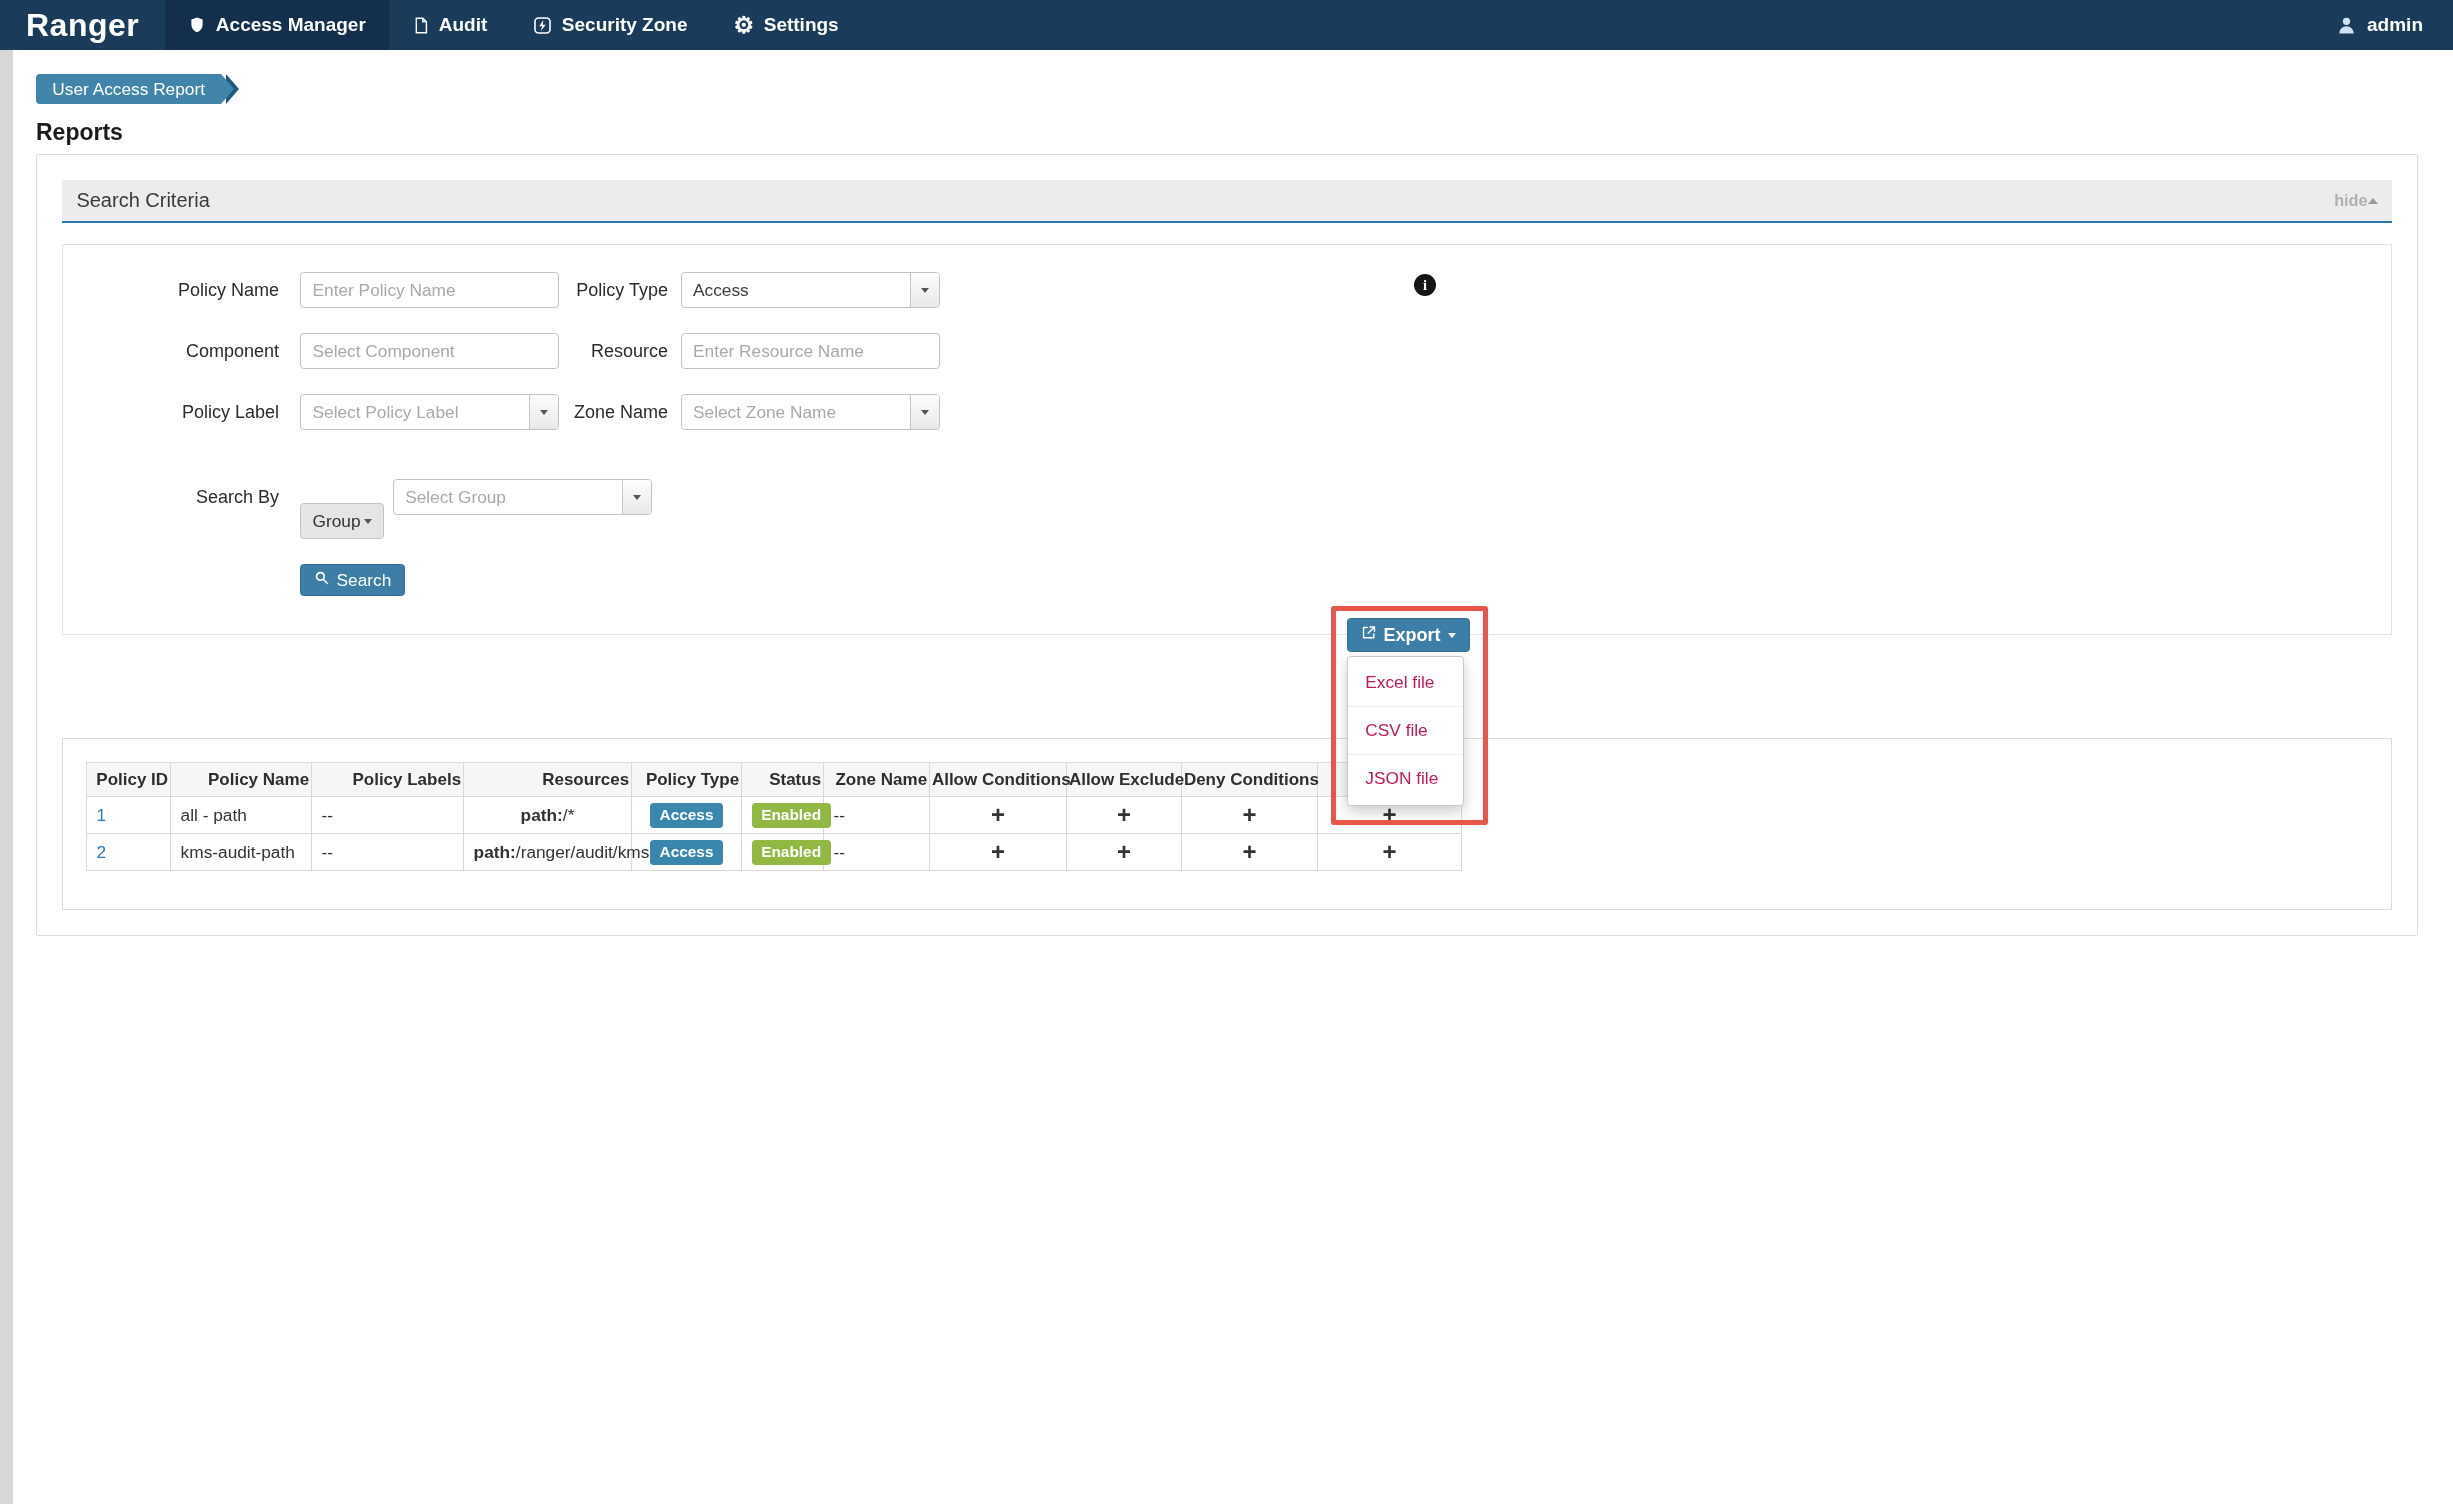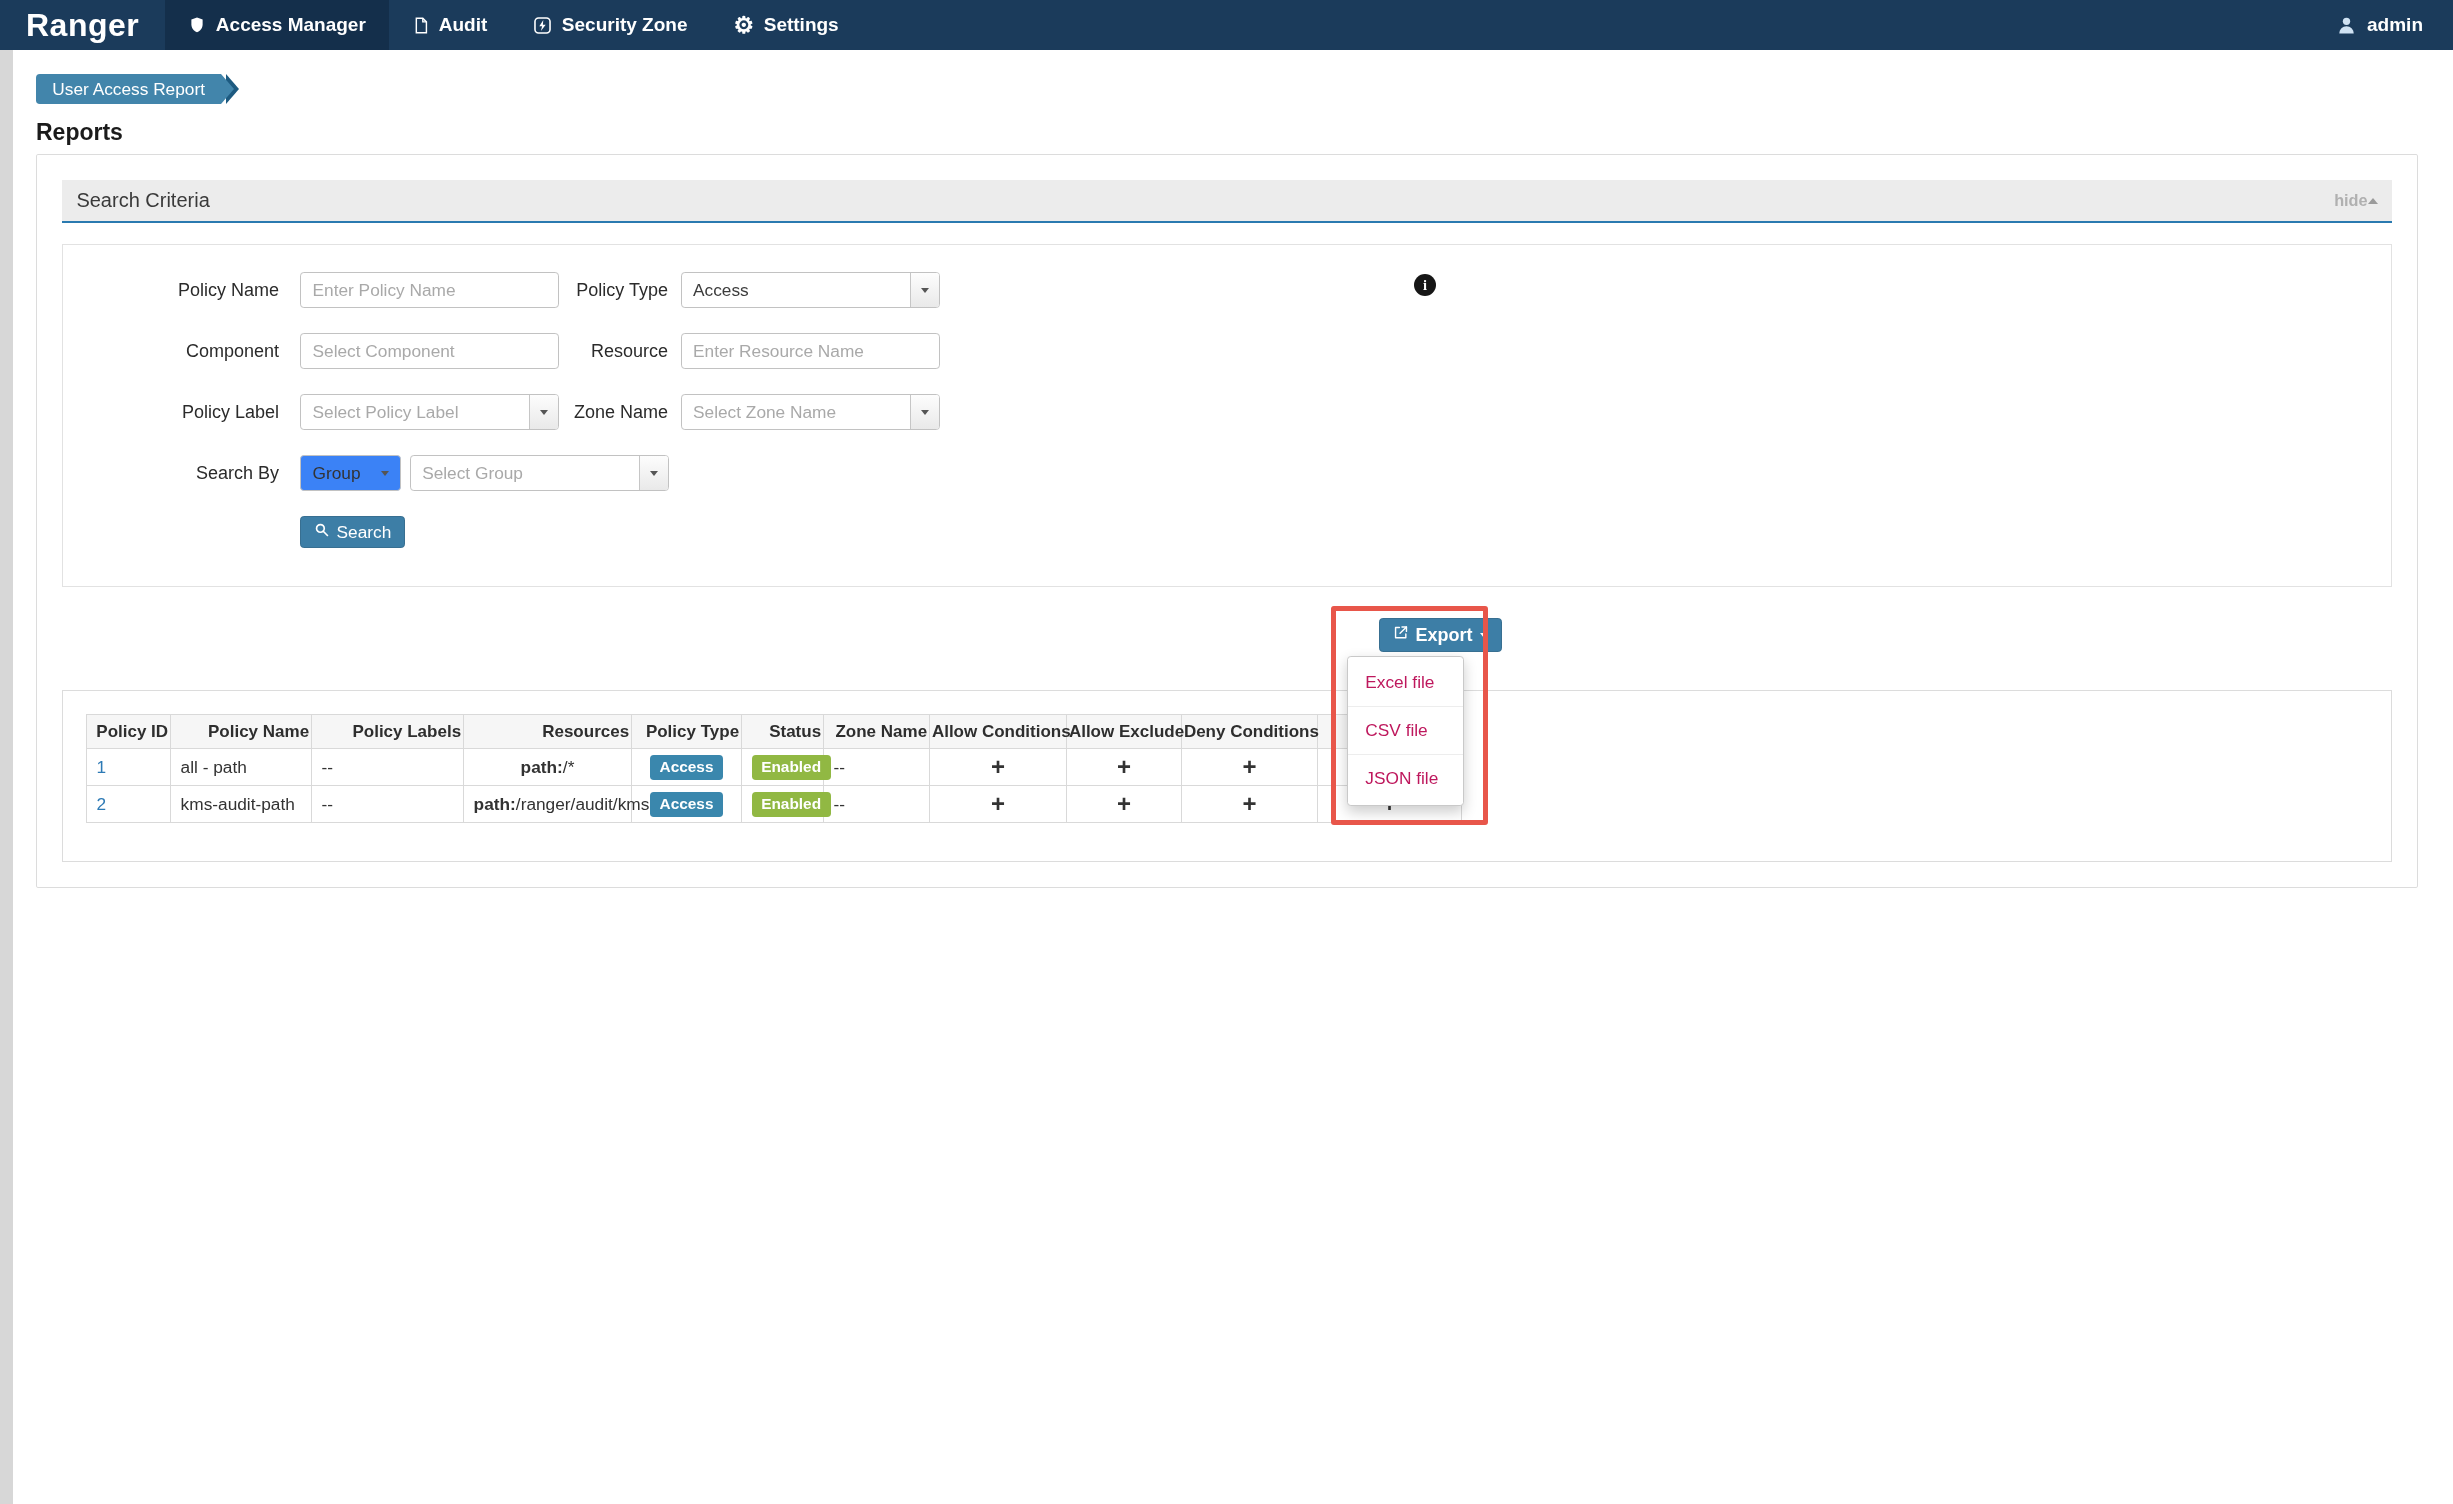--- a/index.html
+++ b/index.html
@@ -94,23 +94,23 @@
     background: linear-gradient(#fdfdfd, #e9e9e9);
     display: flex; align-items: center; justify-content: center;
   }
   .caret-down {
     width: 0; height: 0; display: inline-block;
     border-left: 4.8px solid transparent; border-right: 4.8px solid transparent;
     border-top: 5.8px solid #555;
   }
   .caret-down.white { border-top-color: #fff; }
   .group-btn {
-    height: 36px; padding: 0 11.5px; border: 1px solid #c2c2c2; border-radius: 3.8px; background: #3b82f6;
-    display: flex; align-items: center; gap: 20px; font-size: 17.3px; color: #333;
-    margin-right: 8.6px; cursor: pointer;
+    height: 36px; padding: 0 11.5px; border: 1px solid #c2c2c2; border-radius: 3.8px; background: #e5e5e5;
+    display: flex; align-items: center; gap: 3px; font-size: 17.3px; color: #333;
+    margin-right: 8.6px; cursor: pointer; margin-top: 48px;
   }
   .btn-blue {
     background: #3d7ea6; border: 1px solid #386f91; color: #fff; border-radius: 3.8px;
     display: inline-flex; align-items: center; gap: 7.7px; cursor: pointer; font-family: inherit;
   }
   .search-btn { height: 32px; padding: 0 12.5px; font-size: 17.3px; margin-left: 237px; }
   .info-icon {
     position: absolute; left: 1351px; top: 29px; width: 22px; height: 22px;
     border-radius: 50%; background: #161616; color: #fff; font-size: 14.4px; font-weight: bold;
     display: flex; align-items: center; justify-content: center;
@@ -130,21 +130,21 @@
   td a { color: #2d7ab5; text-decoration: none; cursor: pointer; }
   td.plus { font-size: 24px; font-weight: bold; text-align: center; line-height: 1; cursor: pointer; }
   .badge { display: inline-block; padding: 2.9px 9.6px 3.8px; border-radius: 3.8px; color: #fff; font-size: 15.4px; font-weight: bold; line-height: 1.15; }
   .badge.access { background: #3a87ad; }
   .badge.enabled { background: #91b843; }
   .res-key { font-weight: bold; }
 
   
   .export-button {
     position: absolute; left: 1310px; top: 463px; height: 34px; padding: 0 12.5px;
-    font-size: 18px; font-weight: bold; z-index: 16; margin-left: 32px;
+    font-size: 18px; font-weight: bold; z-index: 16;
   }
   .export-menu {
     position: absolute; left: 1310px; top: 501px; width: 117px; background: #fff;
     border: 1px solid #c9c9c9; border-radius: 3.8px; box-shadow: 0 5.8px 13.4px rgba(0,0,0,.2);
     z-index: 15; padding: 1.9px 0;
   }
   .menu-item {
     height: 48px; display: flex; align-items: center; padding-left: 17.3px;
     font-size: 17.3px; color: #be185d; cursor: pointer; border-bottom: 1px solid #ededed;
     background: #fff; white-space: nowrap;

